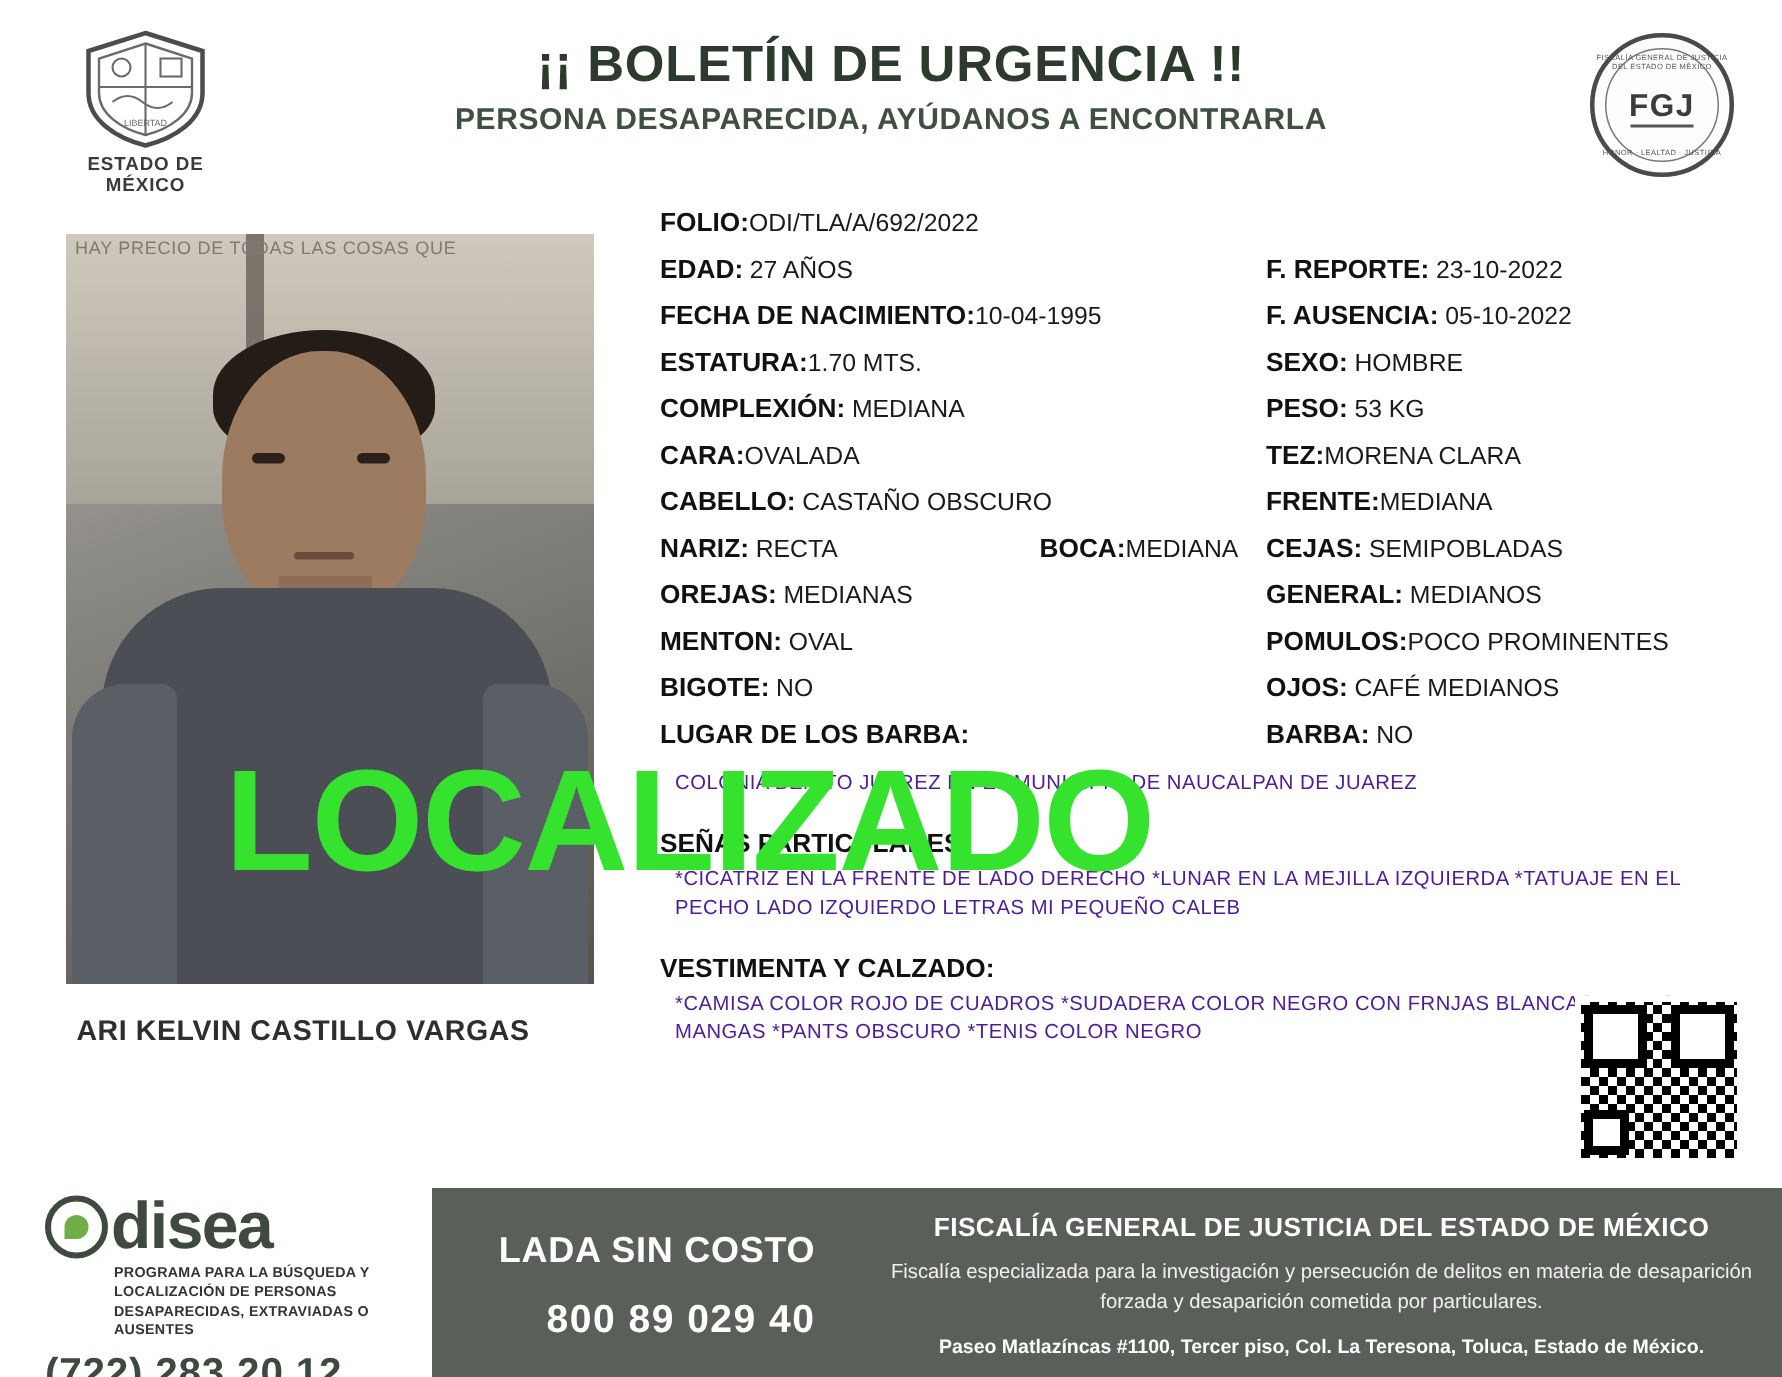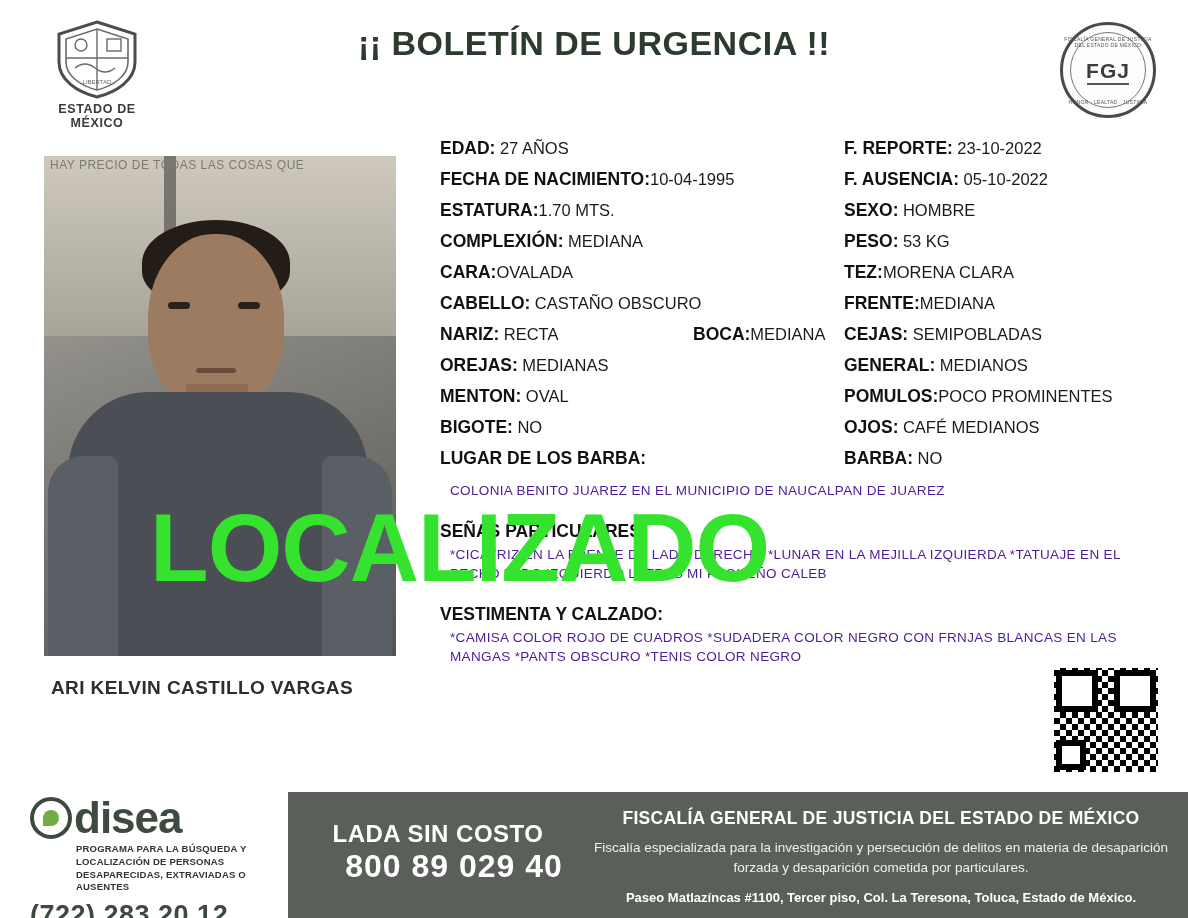--- a/index.html
+++ b/index.html
@@ -386,23 +386,23 @@
     color: #fff;
     text-align: center;
     padding-top: 28px;
   }
   .lada-title {
     font-size: 24px;
     font-weight: bold;
     letter-spacing: .5px;
   }
   .lada-number {
-    font-size: 32px;
-    font-weight: bold;
-    margin-top: 0;
+    font-size: 26px;
+    font-weight: bold;
+    margin-top: 16px;
     letter-spacing: 1px;
     padding-left: 32px;
   }
   .fiscalia {
     flex: 1;
     color: #fff;
     text-align: center;
     padding-top: 16px;
     padding-right: 14px;
   }
@@ -440,20 +440,21 @@
         <rect x="56" y="21" width="14" height="12" fill="none" stroke="#6a6a6a" stroke-width="1.4"></rect>
         <path d="M24 50 q10 -8 20 0 q10 8 20 0" fill="none" stroke="#6a6a6a" stroke-width="1.4"></path>
         <text x="46" y="66" font-size="6" text-anchor="middle" fill="#6a6a6a" font-family="Liberation Sans">LIBERTAD</text>
       </svg>
     </div>
     <div class="crest-label">ESTADO DE MÉXICO</div>
   </div>
 
   <div class="header-titles">
     <div class="title-main">¡¡ BOLETÍN DE URGENCIA !!</div>
+    <div class="title-sub">PERSONA DESAPARECIDA, AYÚDANOS A ENCONTRARLA</div>
   </div>
 
   <div class="emblem-right">
     <div class="fgj-circle">
       <div class="fgj-inner"></div>
       <div class="fgj-ring-text">FISCALÍA GENERAL DE JUSTICIA DEL ESTADO DE MÉXICO</div>
       <div class="fgj-text">FGJ</div>
       <div class="fgj-bar"></div>
       <div class="fgj-ring-text bottom">HONOR · LEALTAD · JUSTICIA</div>
     </div>
@@ -475,20 +476,25 @@
       <div class="neck"></div>
       <div class="torso"></div>
       <div class="arm-l"></div>
       <div class="arm-r"></div>
     </div>
     <div class="photo-name">ARI KELVIN CASTILLO VARGAS</div>
   </div>
 
   <div class="details">
 
+    <div class="row">
+      <div class="full">
+        <span class="lbl">FOLIO:</span><span class="val">ODI/TLA/A/692/2022</span>
+      </div>
+    </div>
 
     <div class="row">
       <div class="col-left">
         <span class="lbl">EDAD:</span>
         <span class="val">27 AÑOS</span>
       </div>
       <div class="col-right">
         <span class="lbl">F. REPORTE:</span>
         <span class="val">23-10-2022</span>
       </div>

